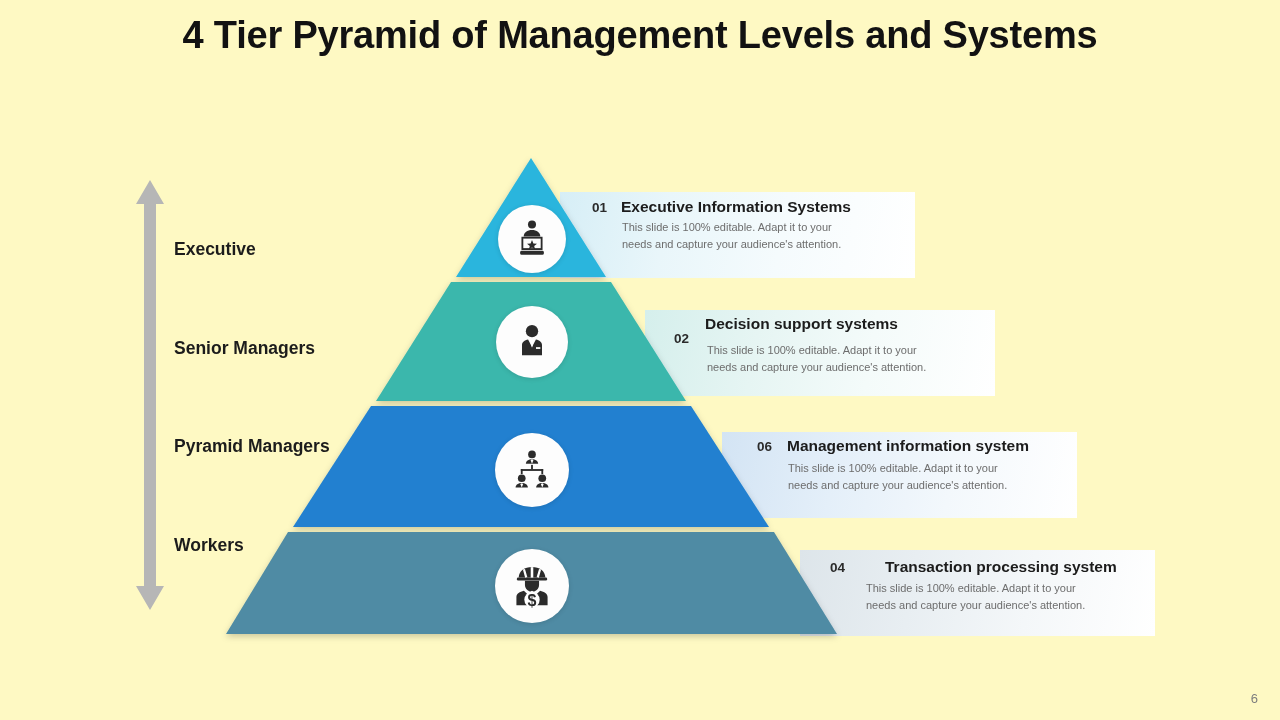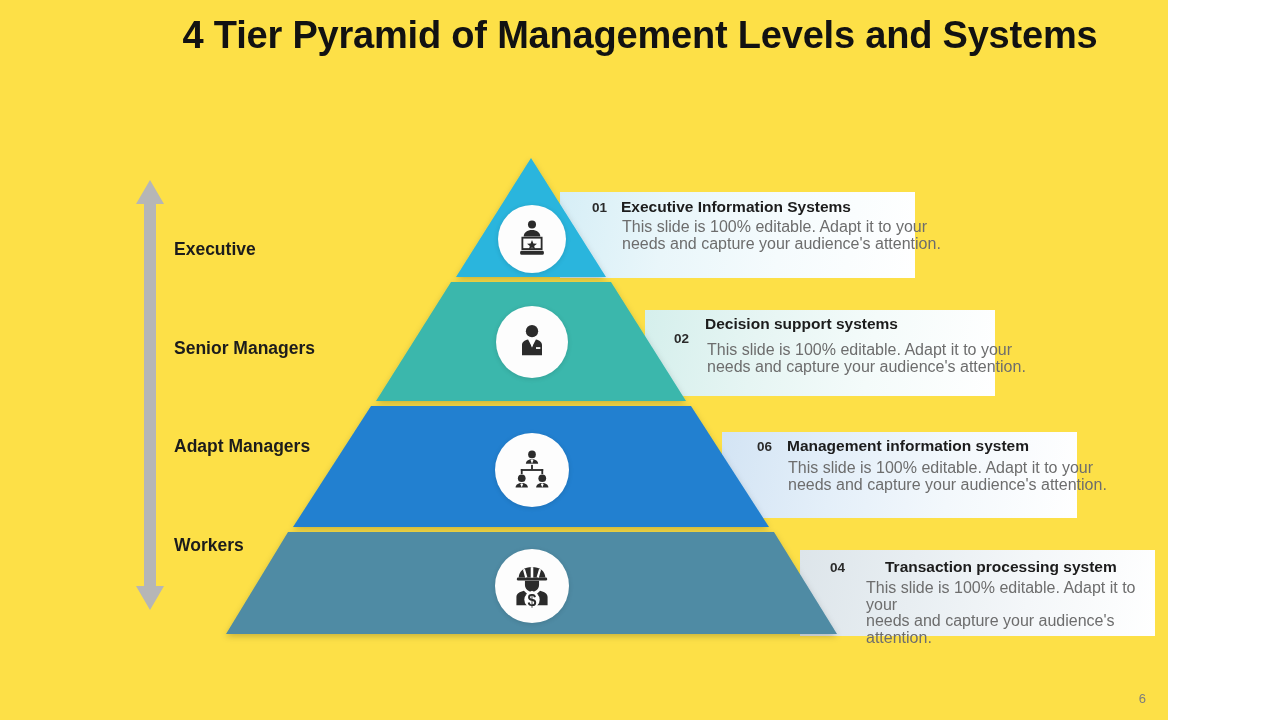--- a/index.html
+++ b/index.html
@@ -7,23 +7,23 @@
     margin: 0;
     padding: 0;
     background: #ffffff;
   }
   body {
     font-family: "Liberation Sans", sans-serif;
     -webkit-font-smoothing: antialiased;
   }
   #slide {
     position: relative;
-    width: 1168px;
+    width: 1280px;
     height: 720px;
-    background: #fde047;
+    background: #fef9c3;
     overflow: hidden;
   }
 
   
   #slide-title {
     position: absolute;
     left: 0;
     top: 14px;
     width: 1280px;
     text-align: center;
@@ -86,21 +86,21 @@
   }
   .panel-head {
     position: absolute;
     font-size: 15.5px;
     font-weight: bold;
     color: #1c1c1c;
     white-space: nowrap;
   }
   .panel-body {
     position: absolute;
-    font-size: 16px;
+    font-size: 11px;
     line-height: 16.5px;
     color: #6d6d6d;
     white-space: pre-line;
   }
 
   .t1 .panel-num  { left: 592px; top: 200px; }
   .t1 .panel-head { left: 621px; top: 198px; }
   .t1 .panel-body { left: 622px; top: 219px; }
 
   .t2 .panel-num  { left: 674px; top: 331px; }
@@ -236,21 +236,21 @@
 
       <polygon points="24,29.2 26.4,30.6 24,39 21.6,30.6" fill="#ffffff"></polygon>
 
       <circle cx="24" cy="39" r="8.4" fill="#ffffff"></circle>
       <text x="24" y="45.6" font-family="'Liberation Sans', sans-serif" font-size="17.5" font-weight="bold" fill="#2b2b2b" text-anchor="middle">$</text>
     </svg>
   </div>
 
   <div class="tier-label l1">Executive</div>
   <div class="tier-label l2">Senior Managers</div>
-  <div class="tier-label l3">Adapt Managers</div>
+  <div class="tier-label l3">Pyramid Managers</div>
   <div class="tier-label l4">Workers</div>
 
   <div class="t1">
     <div class="panel-num">01</div>
     <div class="panel-head">Executive Information  Systems</div>
     <div class="panel-body">This  slide is 100%  editable. Adapt it to your
 needs and capture  your  audience's  attention.</div>
   </div>
 
   <div class="t2">

